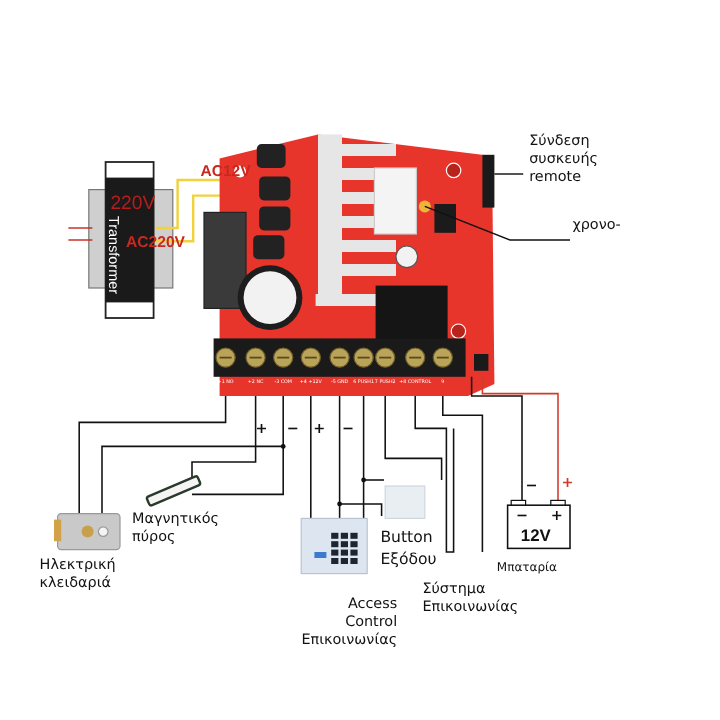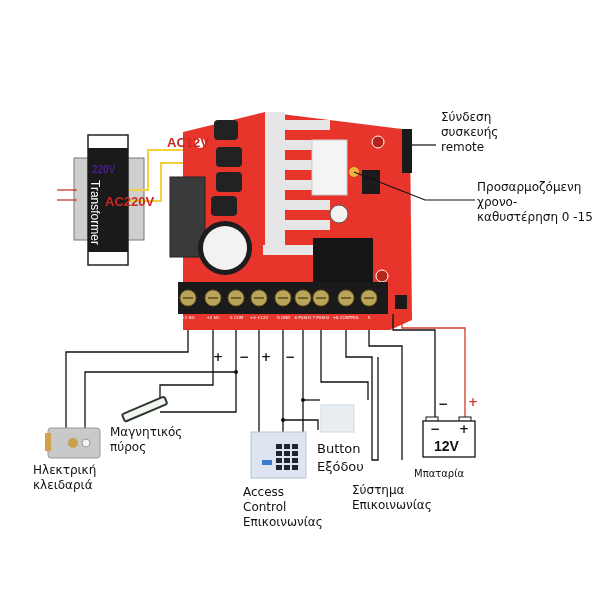--- a/index.html
+++ b/index.html
@@ -159,21 +159,21 @@
 
   <rect x="321" y="405" width="33" height="27" fill="#e9eef3" stroke="#cfd7df"></rect>
 
   <g>
     <rect x="426" y="417" width="12" height="5" fill="#fff" stroke="#111"></rect>
     <rect x="459" y="417" width="12" height="5" fill="#fff" stroke="#111"></rect>
     <rect x="423" y="421" width="52" height="36" fill="#fff" stroke="#111" stroke-width="1.3"></rect>
   </g>
 </svg>
 
-<div class="lbl" style="left:92px;top:162px;color:#4c1d95;font-weight:bold;font-size:10px;font-family:'Liberation Sans',sans-serif;">220V</div>
+<div class="lbl" style="left:92px;top:162px;color:#b91c1c;font-weight:normal;font-size:16px;font-family:'Liberation Sans',sans-serif;">220V</div>
 <div class="lbl" style="left:62px;top:205px;color:#fff;font-size:12px;transform:rotate(90deg);font-family:'Liberation Sans',sans-serif;">Transformer</div>
 <div class="red-lbl" style="left:20px;top:194px;margin-left:47px;">AC220V</div>
 <div class="red-lbl" style="left:129px;top:135px;">AC12V</div>
 
 <div id="term-labels">
     <div class="lbl" style="left: 174px; top: 315px; width: 28px; text-align: center; font-size: 4px; line-height: 5px; color: rgb(255, 255, 255);">+1 NO</div>
     <div class="lbl" style="left: 199px; top: 315px; width: 28px; text-align: center; font-size: 4px; line-height: 5px; color: rgb(255, 255, 255);">+2 NC</div>
     <div class="lbl" style="left: 222px; top: 315px; width: 28px; text-align: center; font-size: 4px; line-height: 5px; color: rgb(255, 255, 255);">-3 COM</div>
     <div class="lbl" style="left: 245px; top: 315px; width: 28px; text-align: center; font-size: 4px; line-height: 5px; color: rgb(255, 255, 255);">+4 +12V</div>
     <div class="lbl" style="left: 269px; top: 315px; width: 28px; text-align: center; font-size: 4px; line-height: 5px; color: rgb(255, 255, 255);">-5 GND</div>
@@ -182,44 +182,42 @@
     <div class="lbl" style="left: 332px; top: 315px; width: 28px; text-align: center; font-size: 4px; line-height: 5px; color: rgb(255, 255, 255);">+8 CONTROL</div>
     <div class="lbl" style="left: 355px; top: 315px; width: 28px; text-align: center; font-size: 4px; line-height: 5px; color: rgb(255, 255, 255);">9 </div>
   </div>
 
 <div class="lbl" style="left:441px;top:110px;">
   <div>Σύνδεση</div>
   <div>συσκευής</div>
   <div>remote</div>
 </div>
 <div class="lbl" style="left:477px;top:180px;">
-  <div>Προσαρμοζόμενη</div>
   <div>χρονο-</div>
-  <div>καθυστέρηση 0 -15</div>
 </div>
 
 <div class="lbl" style="left:213px;top:350px;font-weight:bold;">+</div>
 <div class="lbl" style="left:239px;top:350px;font-weight:bold;">−</div>
 <div class="lbl" style="left:261px;top:350px;font-weight:bold;">+</div>
 <div class="lbl" style="left:285px;top:350px;font-weight:bold;">−</div>
 <div class="lbl" style="left:438px;top:397px;font-weight:bold;">−</div>
 <div class="lbl" style="left:468px;top:395px;font-weight:bold;color:#d23a2a;">+</div>
 <div class="lbl" style="left:430px;top:422px;font-weight:bold;">−</div>
 <div class="lbl" style="left:459px;top:422px;font-weight:bold;">+</div>
 <div class="lbl" style="left:434px;top:439px;font-weight:bold;font-size:14px;font-family:Liberation Sans, sans-serif;">12V</div>
 
 <div class="lbl" style="left:33px;top:463px;">
   <div>Ηλεκτρική</div>
   <div>κλειδαριά</div>
 </div>
 <div class="lbl" style="left:110px;top:425px;">
   <div>Μαγνητικός</div>
   <div>πύρος</div>
 </div>
-<div class="lbl" style="left:243px;top:485px;text-align:left;width:88px;">
+<div class="lbl" style="left:243px;top:496px;text-align:right;width:88px;">
   <div>Access</div>
   <div>Control</div>
   <div>Επικοινωνίας</div>
 </div>
 <div class="lbl" style="left:317px;top:440px;font-size:13px;line-height:18px;">
   <div>Button</div>
   <div>Εξόδου</div>
 </div>
 <div class="lbl" style="left:352px;top:483px;">
   <div>Σύστημα</div>

